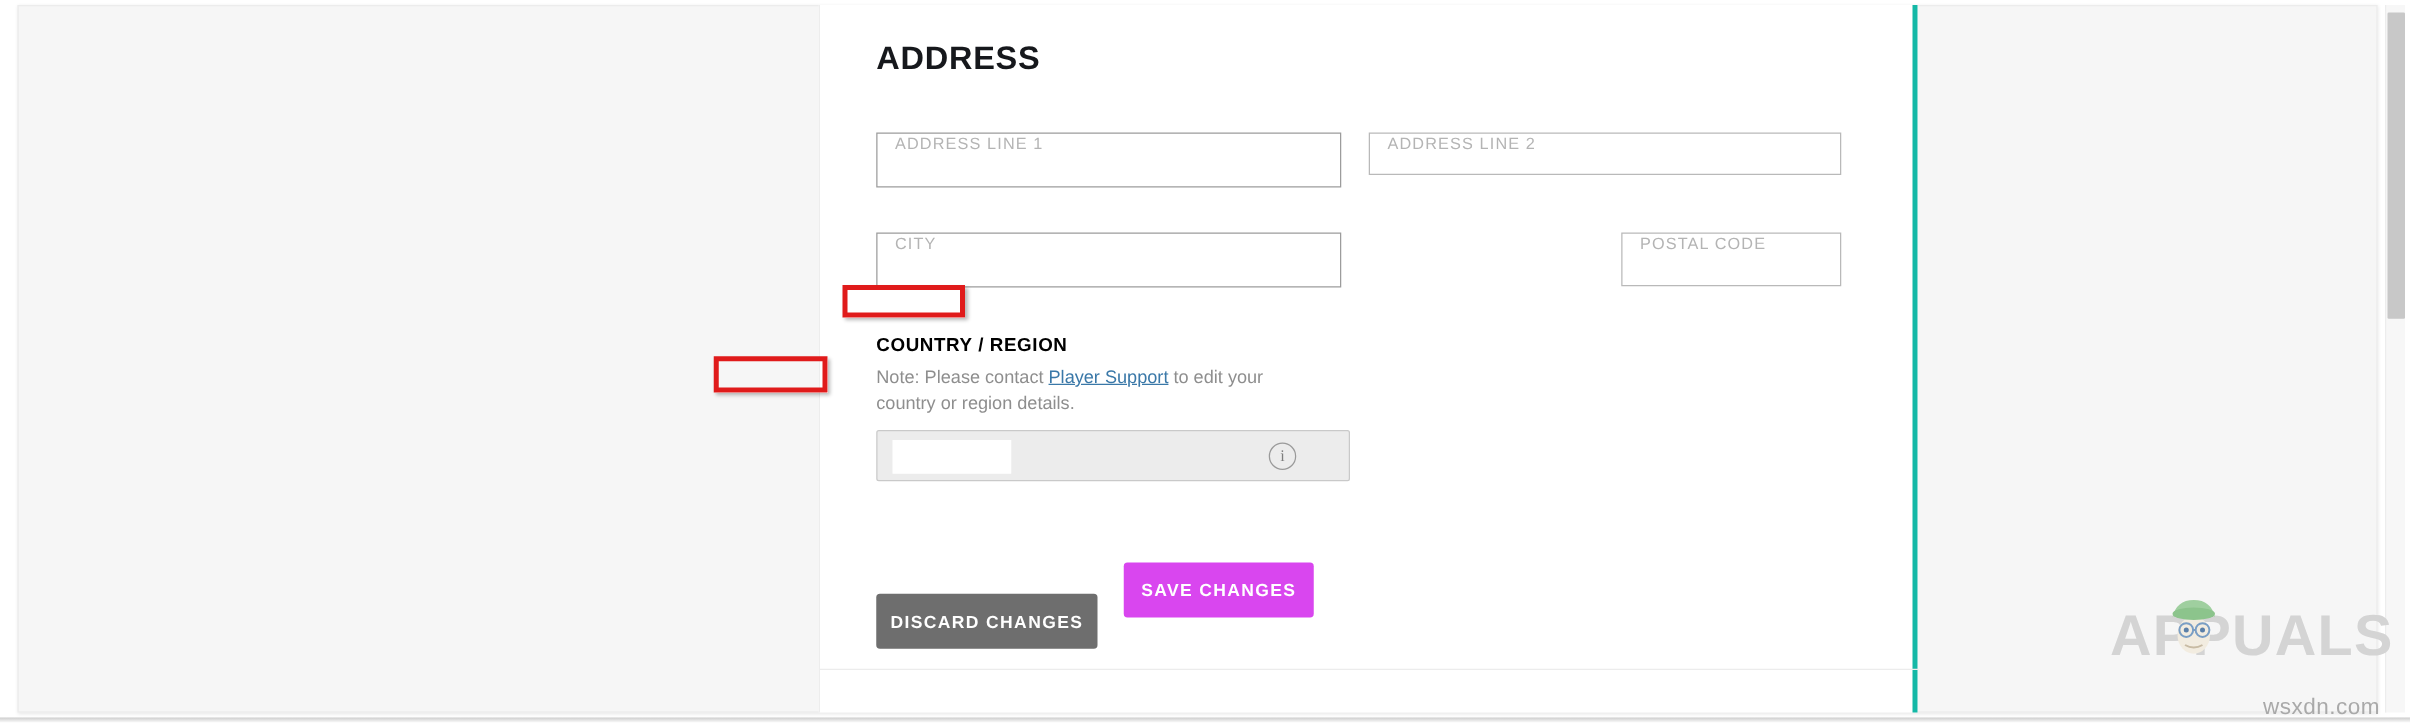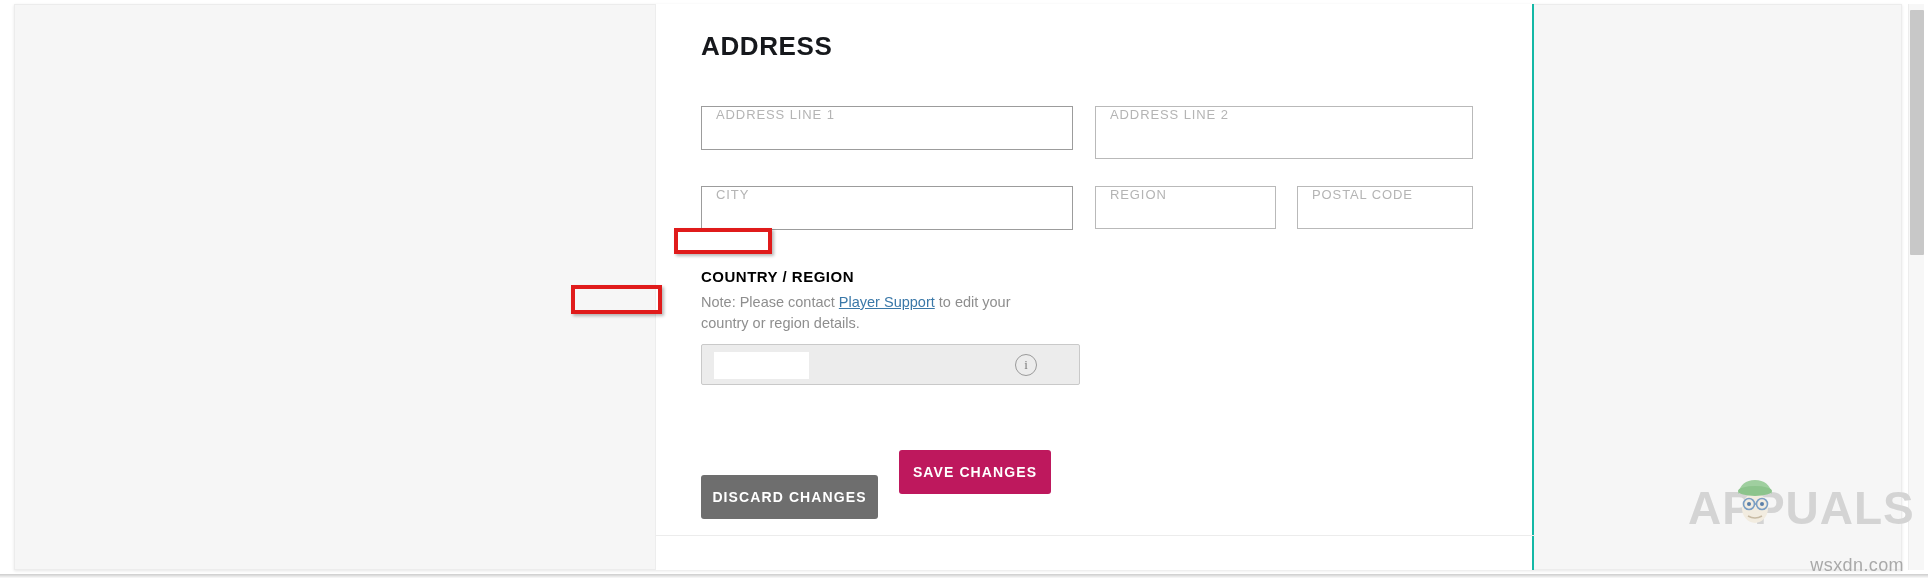--- a/index.html
+++ b/index.html
@@ -36,21 +36,21 @@
 
   
   .card {
     position: absolute;
     left: 655px;
     top: 4px;
     width: 879px;
     height: 566px;
     background: #ffffff;
     border-left: 1px solid #ededed;
-    border-right: 2px solid #14b8a6;
+    border-right: 4px solid #14b8a6;
   }
 
   .card-divider {
     position: absolute;
     left: 0;
     top: 531px;
     width: 879px;
     height: 1px;
     background: #ececec;
   }
@@ -76,21 +76,21 @@
     padding-left: 14px;
   }
   .field .ph {
     font-size: 13px;
     letter-spacing: 0.9px;
     color: #b4b4b4;
     font-family: "Liberation Sans", sans-serif;
   }
 
   .f-addr1 { left: 45px;  top: 102px; width: 372px; height: 44px; }
-  .f-addr2 { left: 439px; top: 102px; width: 378px; height: 53px; border-color: #b9b9b9; }
+  .f-addr2 { left: 439px; top: 102px; width: 378px; height: 34px; border-color: #b9b9b9; }
   .f-city  { left: 45px;  top: 182px; width: 372px; height: 44px; }
   .f-region{ left: 439px; top: 182px; width: 181px; height: 43px; border-color: #b9b9b9; }
   .f-postal{ left: 641px; top: 182px; width: 176px; height: 43px; border-color: #b9b9b9; }
 
   
   .cr-label {
     position: absolute;
     left: 45px;
     top: 264px;
     font-size: 15px;
@@ -155,21 +155,21 @@
     border: none;
     border-radius: 3px;
     color: #ffffff;
     font-size: 14px;
     font-weight: bold;
     letter-spacing: 1.1px;
     cursor: pointer;
     font-family: "Liberation Sans", sans-serif;
   }
   .btn-discard { left: 45px;  top: 446px; width: 177px; background: #6e6e6e; margin-top: 25px; }
-  .btn-save    { left: 243px; top: 446px; width: 152px; background: #be185d; }
+  .btn-save    { left: 243px; top: 446px; width: 152px; background: #d946ef; }
 
   
   .annot {
     position: absolute;
     border: 4px solid #e01b1b;
     box-shadow: 2px 2px 3px rgba(0,0,0,0.28);
     pointer-events: none;
     z-index: 40;
   }
   .annot-link  { left: 674px; top: 228px; width: 98px; height: 26px; }
@@ -253,23 +253,20 @@
     </div>
 
     <div class="field f-addr2">
       <span class="ph">ADDRESS LINE 2</span>
     </div>
 
     <div class="field f-city">
       <span class="ph">CITY</span>
     </div>
 
-    <div class="field f-region">
-      <span class="ph">REGION</span>
-    </div>
 
     <div class="field f-postal">
       <span class="ph">POSTAL CODE</span>
     </div>
 
     <div class="cr-label">COUNTRY / REGION</div>
 
     <div class="cr-note">
       <span>Note: Please contact </span><a href="#">Player Support</a><span> to edit your country or region details.</span>
     </div>

